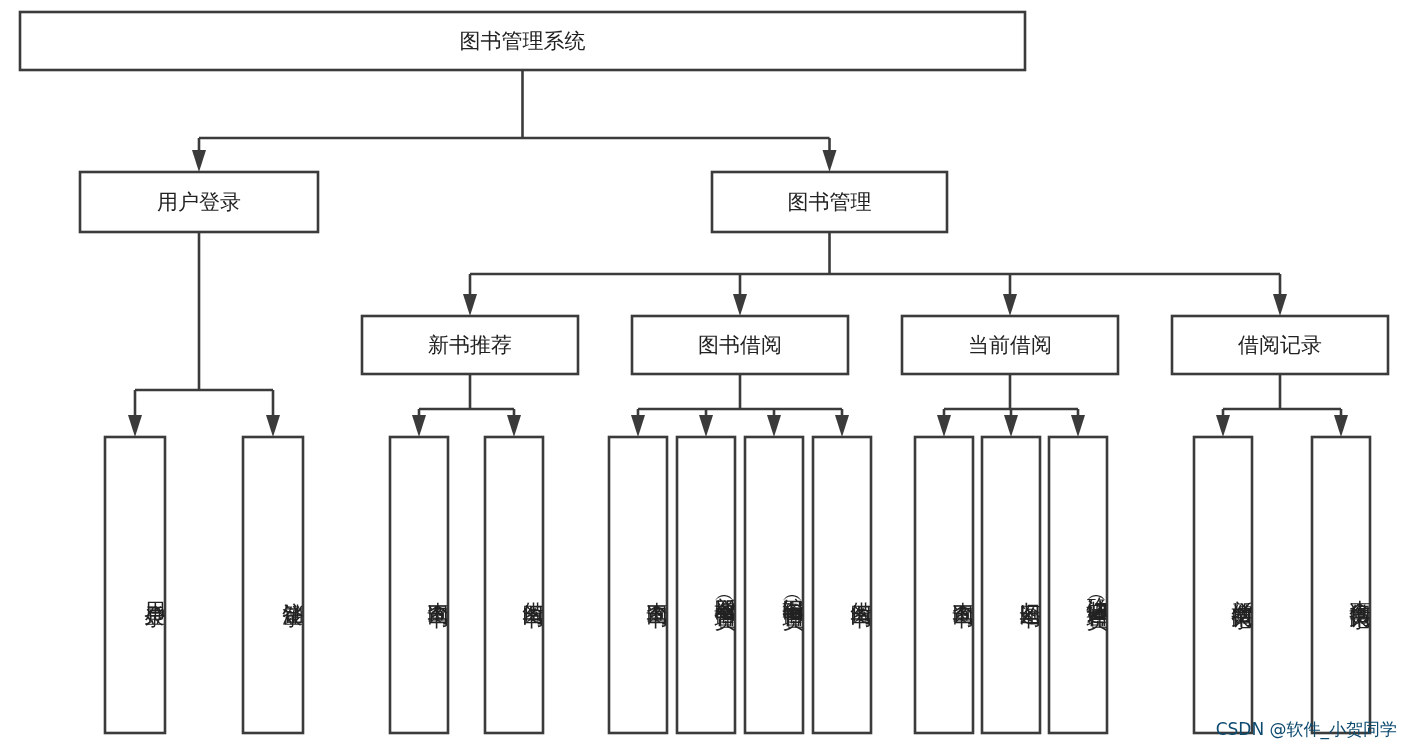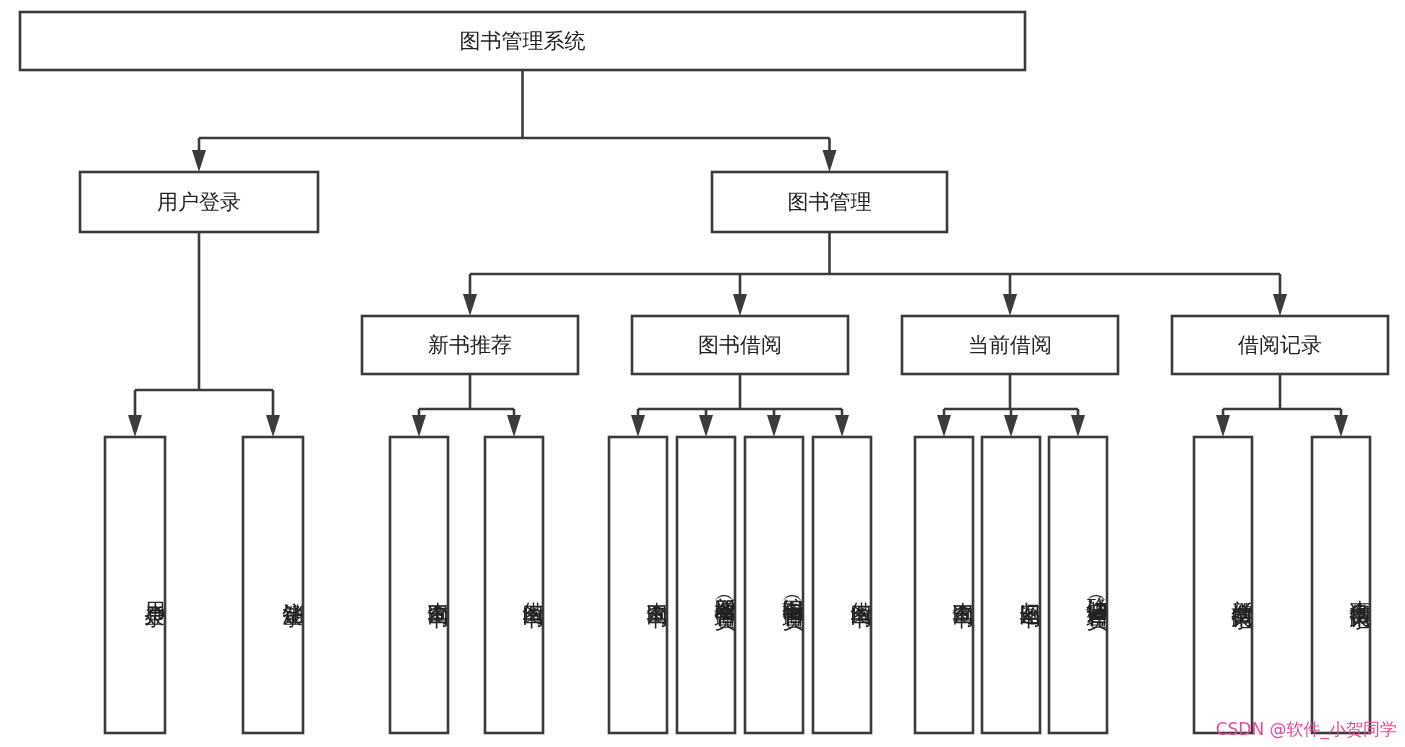--- a/index.html
+++ b/index.html
@@ -66,21 +66,21 @@
     white-space: nowrap;
     pointer-events: none;
     user-select: none;
   }
   .watermark {
     position: absolute;
     right: 8px;
     bottom: 6px;
     font-family: "DejaVu Sans", "Liberation Sans", sans-serif;
     font-size: 17px;
-    color: #ec4899;
+    color: #0c4a6e;
     white-space: nowrap;
     user-select: none;
   }
 </style>
 </head>
 <body>
 
 <div id="diagram-root">
 
   <svg class="flow" viewBox="0 0 1405 747">

